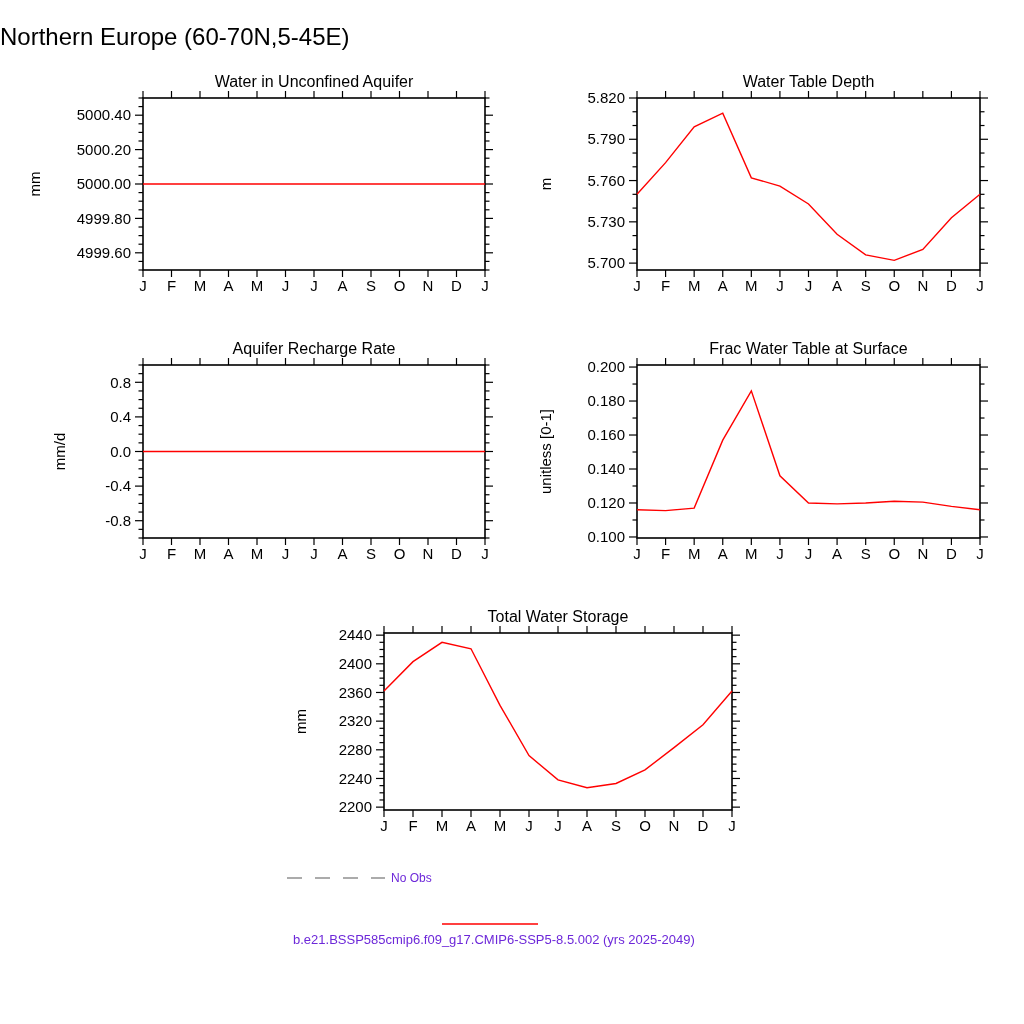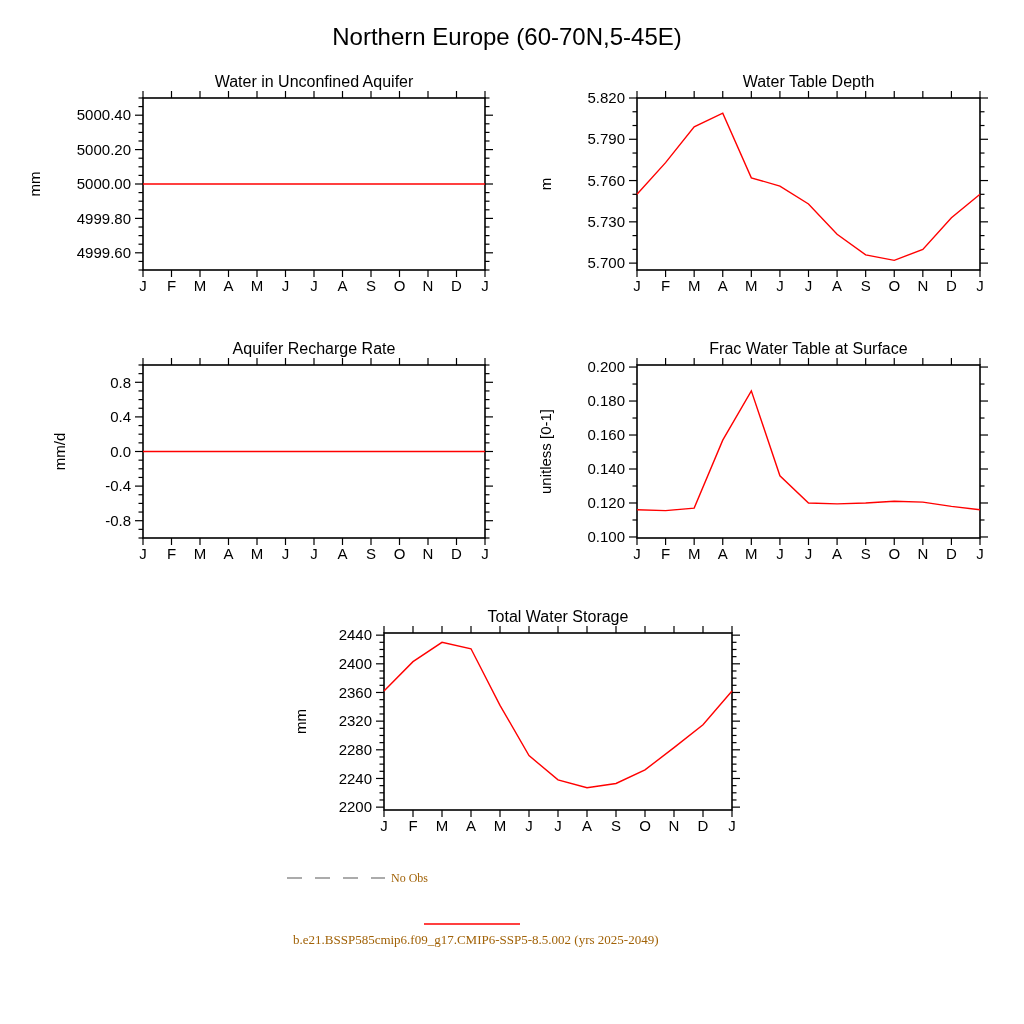--- a/index.html
+++ b/index.html
@@ -1,34 +1,34 @@
 <!DOCTYPE html>
 <html><head>
 <meta charset="utf-8">
 <style>
   html,body{margin:0;padding:0;background:#ffffff;}
   .stage{
     position:relative;width:1024px;height:1024px;background:#ffffff;
     font-family:"Liberation Sans",sans-serif;overflow:hidden;
   }
   .main-title{
-    position:absolute;top:23px;left:0;width:1014px;text-align:center;
+    position:absolute;top:23px;left:0;width:1014px;
     font-size:24px;color:#000;letter-spacing:0px;
   }
   svg.chart{position:absolute;overflow:visible;}
   #chart-0{left:0px;top:55px;}
   #chart-1{left:520px;top:55px;}
   #chart-2{left:0px;top:322px;}
   #chart-3{left:520px;top:322px;}
   #chart-4{left:230px;top:590px;}
   .legend-row{position:absolute;display:flex;align-items:center;}
   #legend-row-0{left:287px;top:870px;height:16px;}
   #legend-row-1{left:287px;top:916px;height:16px;flex-direction:column;}
   .legend-swatch{width:98px;height:16px;flex:0 0 auto;}
-  .legend-label{color:#a16207;margin-left:6px;white-space:nowrap;font-family:Liberation Serif, serif;}
+  .legend-label{color:#6d28d9;margin-left:6px;white-space:nowrap;}
   #legend-row-0 .legend-label{font-size:12px;}
   #legend-row-1 .legend-label{font-size:13px;}
 </style>
 </head>
 <body>
 
 <div class="stage">
   <div class="main-title">Northern Europe (60-70N,5-45E)</div>
 
   <svg id="chart-0" class="chart" width="520" height="250">

